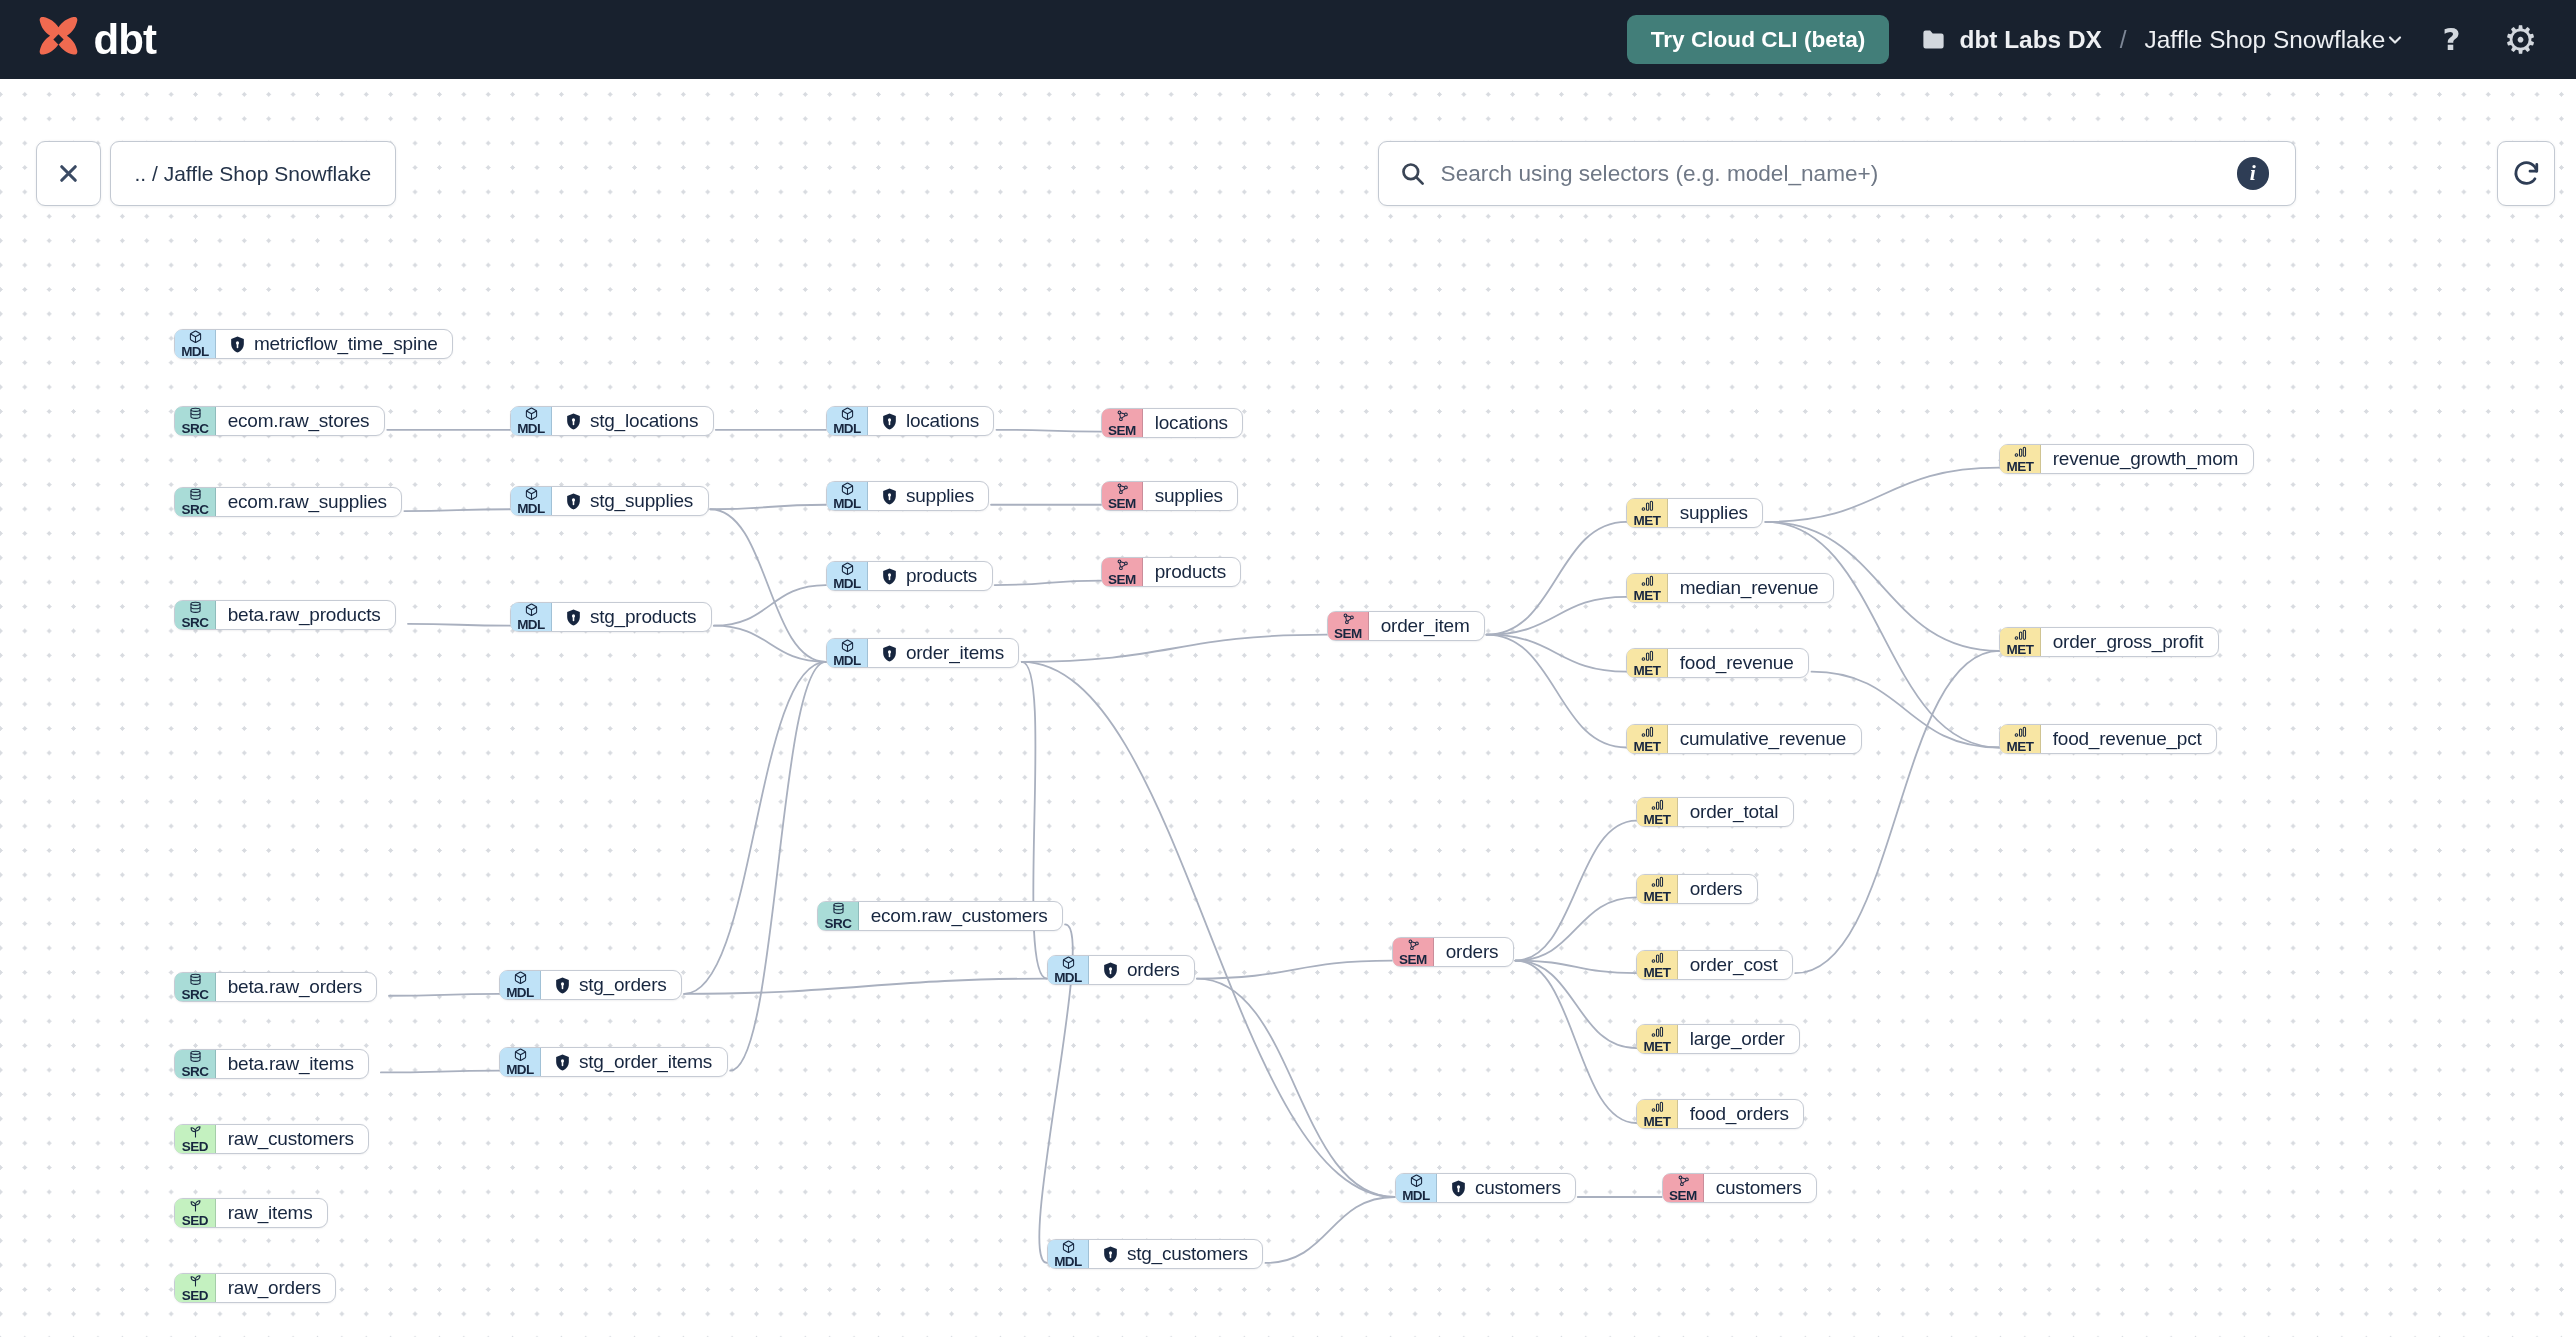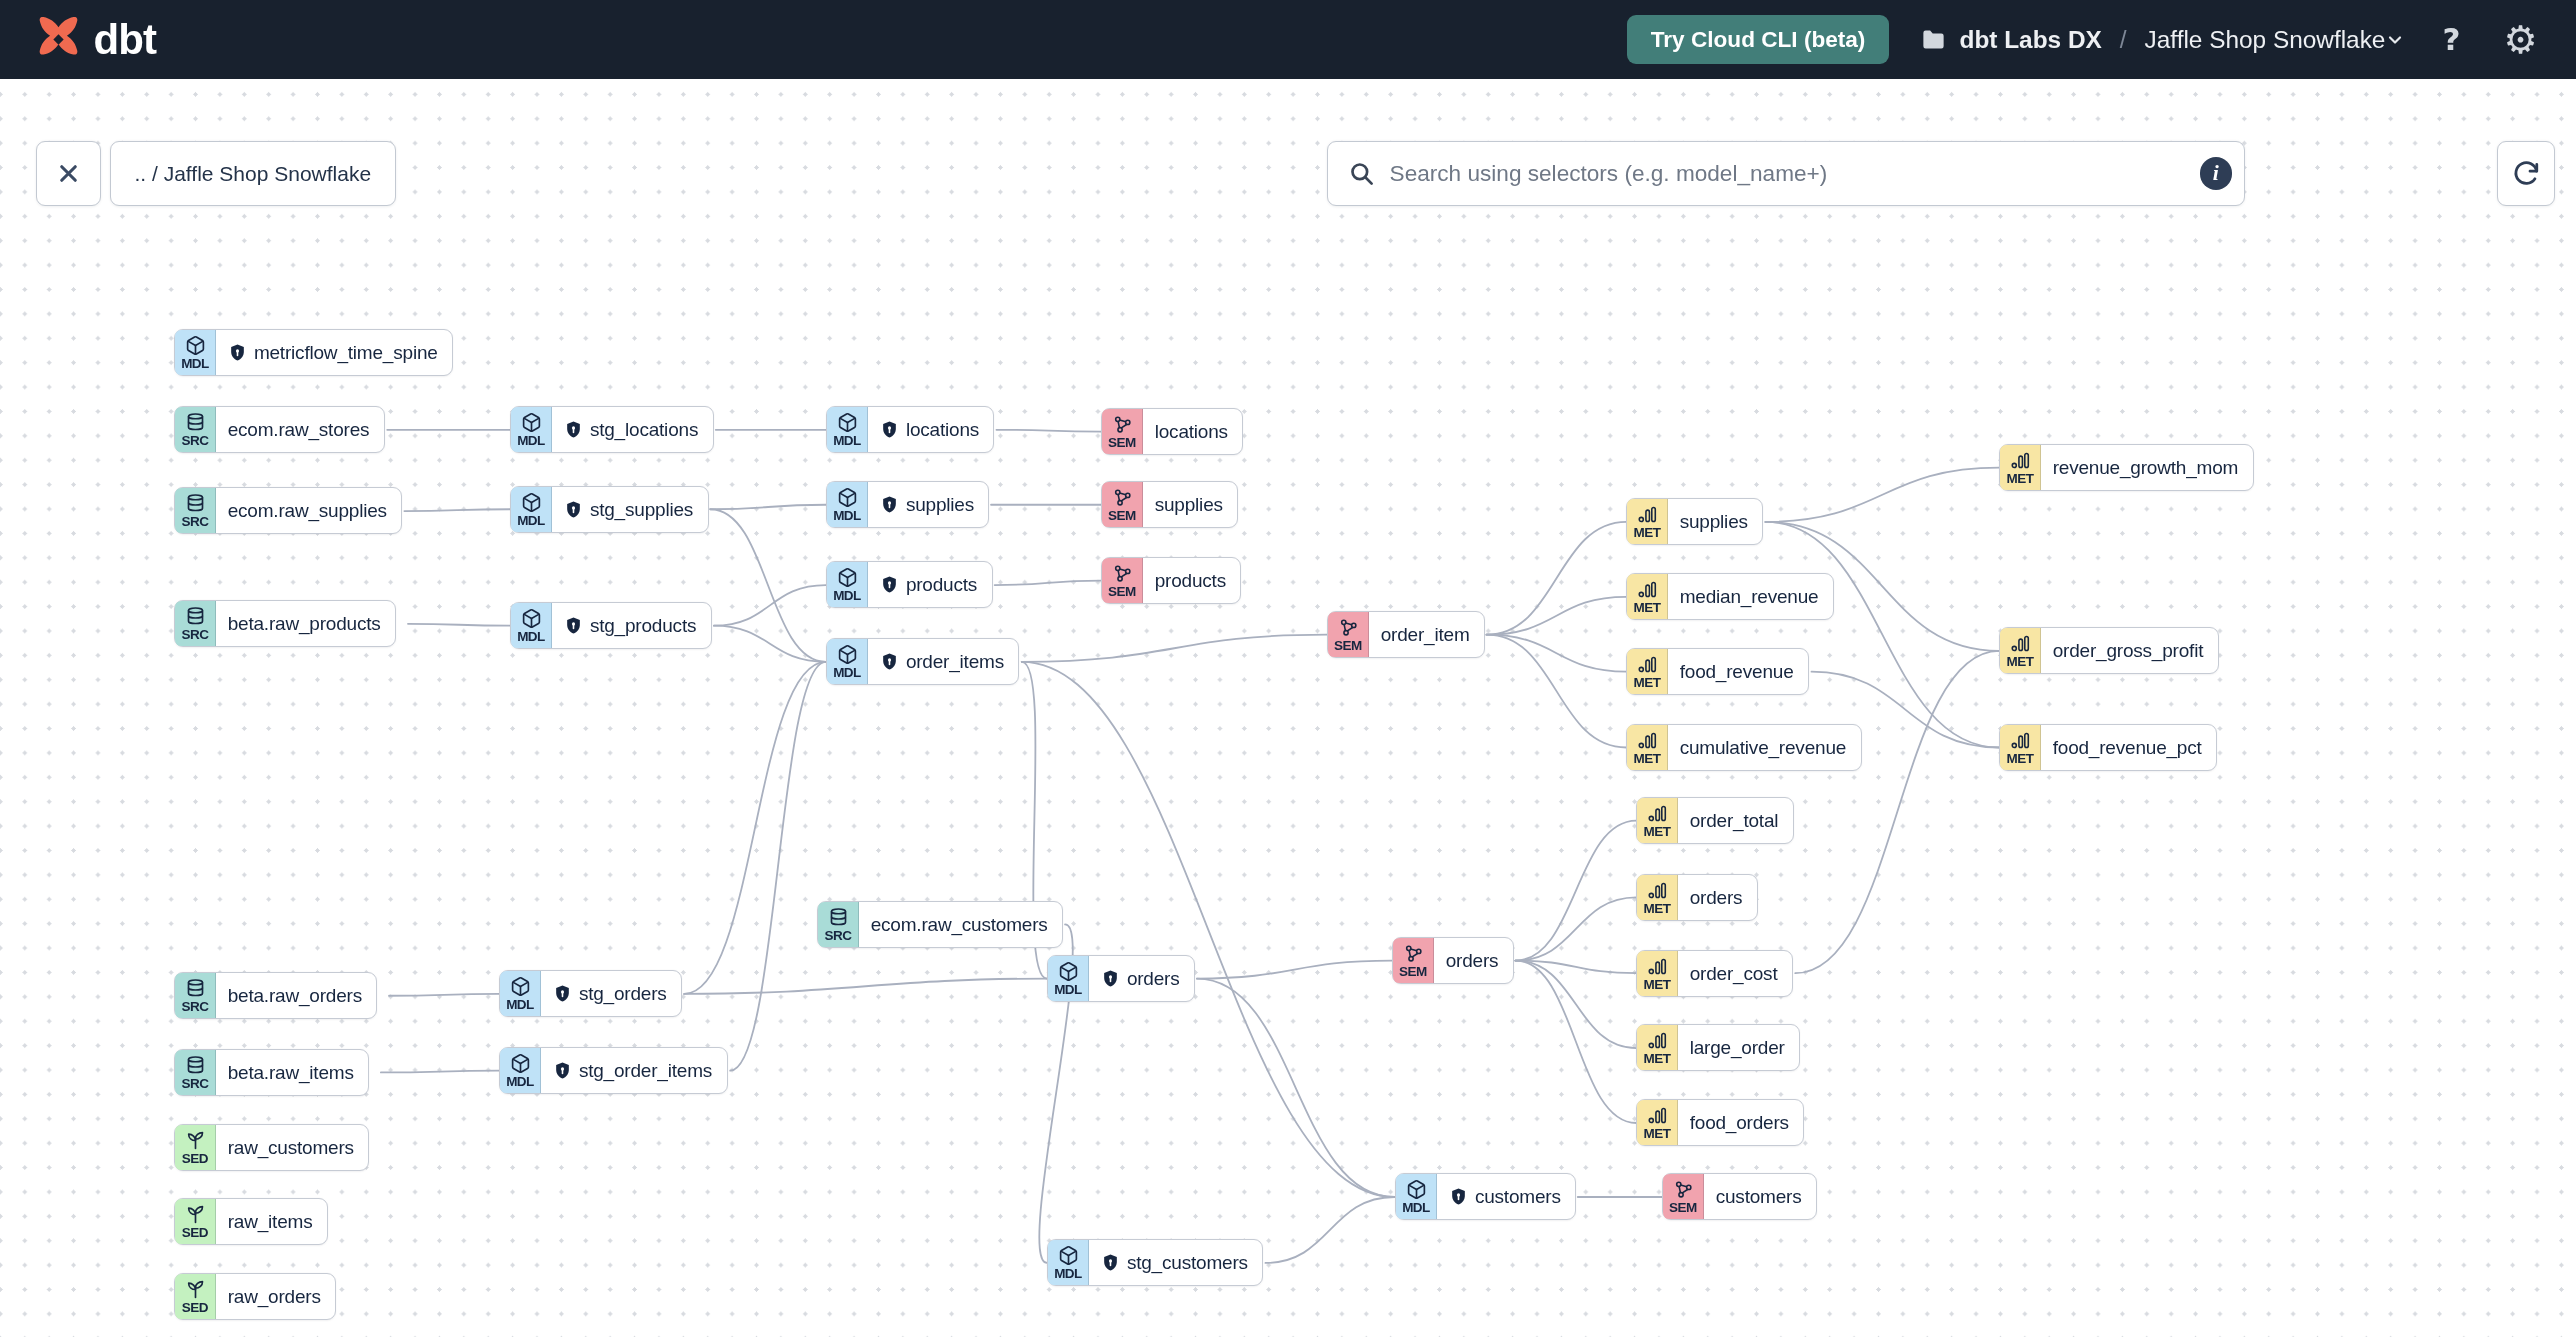--- a/index.html
+++ b/index.html
@@ -41,34 +41,34 @@
   .acct .slash{color:#7d8796;padding:0 5.4px;}
   .acct .proj{font-weight:400;display:flex;align-items:center;cursor:pointer;}
   .iconbtn{color:#d3d8de;font-size:31px;font-weight:700;background:none;border:none;cursor:pointer;line-height:1;font-family:"DejaVu Sans","Liberation Sans",sans-serif;}
   .gear{font-size:38px;font-weight:400;}
 
   
   .tool{position:absolute;z-index:10;background:#fff;border:1.8px solid #c3c9d2;border-radius:9px;
         box-shadow:0 0.9px 2.7px rgba(16,24,40,.07);display:flex;align-items:center;box-sizing:border-box;margin-top:31px;}
   .closebtn{left:36px;top:110px;width:65px;height:65px;justify-content:center;cursor:pointer;}
   .crumbbox{left:110px;top:110px;height:65px;padding:0 23.5px;font-size:21px;color:#243349;}
-  .searchbox{left:1327px;top:110px;width:918px;height:65px;padding:0 12px 0 20px;}
+  .searchbox{left:1378px;top:110px;width:918px;height:65px;padding:0 26px 0 20px;}
   .searchbox input{
     flex:1;border:none;outline:none;font-size:22.6px;color:#243349;margin-left:12.6px;
     font-family:"Liberation Sans",sans-serif;background:transparent;
   }
   .searchbox input::placeholder{color:#6f7886;opacity:1;}
   .infodot{width:32.5px;height:32.5px;border-radius:50%;background:#2e3d55;color:#fff;
     font-family:"Liberation Serif",serif;font-style:italic;font-weight:700;font-size:21.7px;
     display:flex;align-items:center;justify-content:center;cursor:pointer;flex:0 0 auto;}
   .refreshbtn{left:2497px;top:110px;width:58px;height:65px;justify-content:center;cursor:pointer;}
 
   
   .node{
-    position:absolute;display:inline-flex;align-items:stretch;height:47px;
+    position:absolute;display:inline-flex;align-items:stretch;height:30px;
     background:#ffffff;border:1.8px solid #c6cbd4;border-radius:9px;
     box-shadow:0 0.9px 1.8px rgba(16,24,40,.06);box-sizing:border-box;cursor:pointer;z-index:3;
   }
   .nicon{
     width:40px;flex:0 0 40px;display:flex;flex-direction:column;align-items:center;justify-content:center;
     border-right:1.8px solid rgba(27,42,65,.18);border-radius:6.3px 0 0 6.3px;gap:0.9px;
   }
   .ntype{font-size:13.5px;font-weight:700;color:#17263f;letter-spacing:-0.5px;line-height:1;}
   .nlabel{display:flex;align-items:center;gap:7.2px;padding:0 14.4px 0 11.7px;font-size:19px;
     letter-spacing:-0.2px;color:#17263f;white-space:nowrap;}

